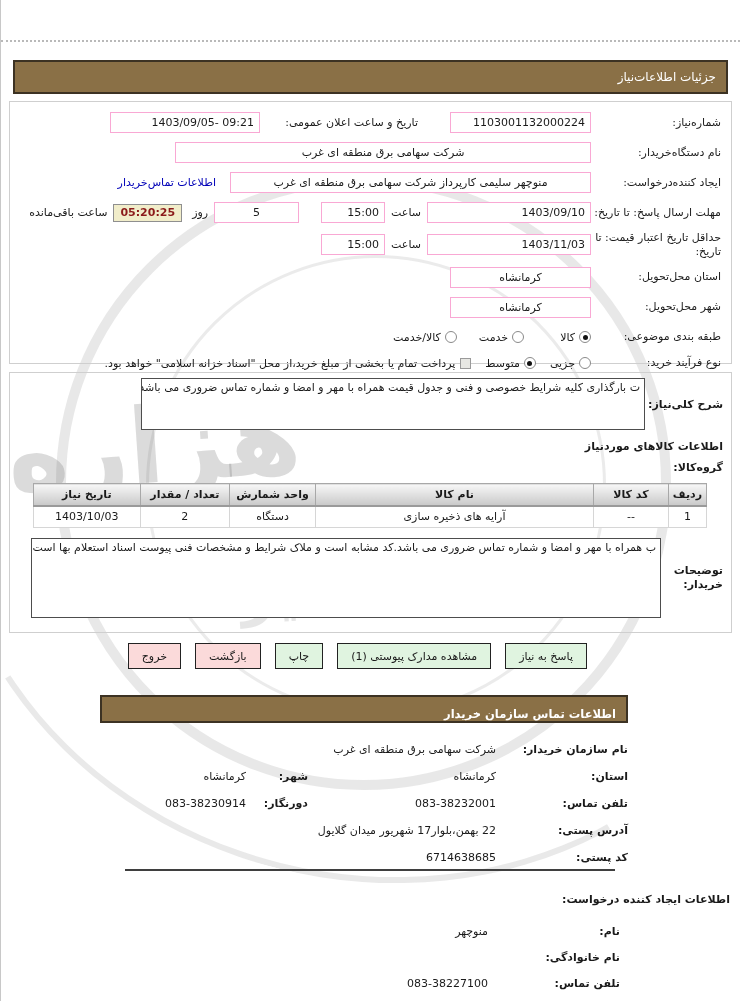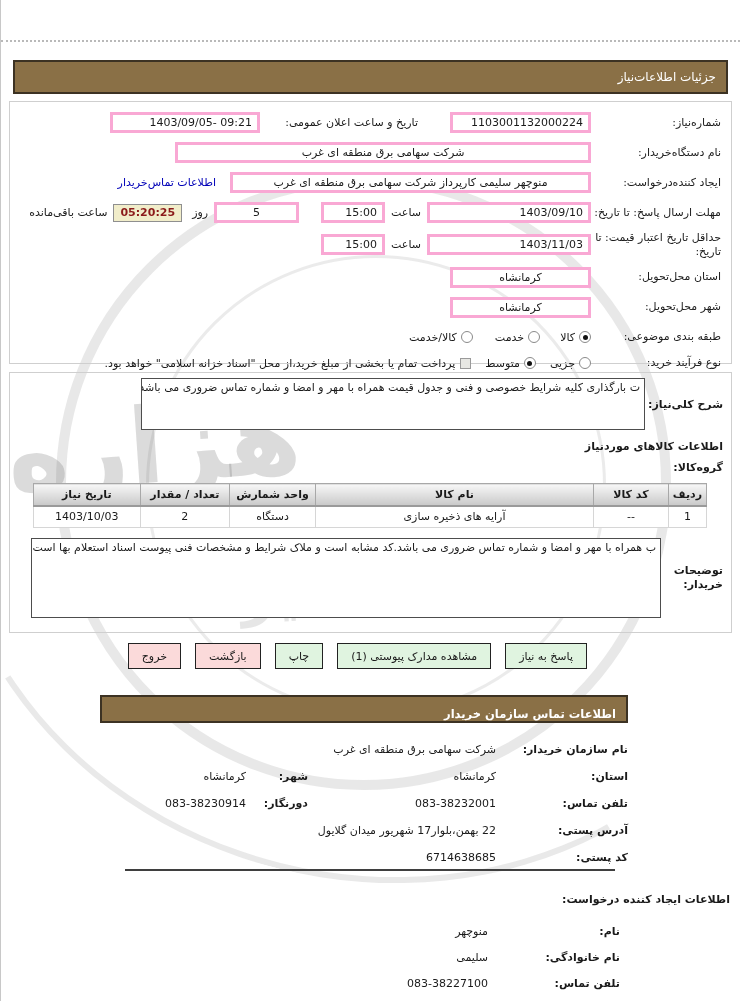--- a/index.html
+++ b/index.html
@@ -28,21 +28,21 @@
   #bar-main { top:60px; right:12px; left:12px; height:34px; }
   #bar-contact { top:695px; right:112px; width:528px; height:28px; font-weight:bold; font-size:11.5px;align-items:flex-end; }
 
   .panel { position:absolute; right:8px; left:8px; border:1px solid #cfcfcf; background:transparent; }
   #panel-fields { top:101px; height:263px; padding:9px 10px 0 10px; }
   #panel-goods  { top:372px; height:261px; padding:5px 8px 0 8px; }
 
   .frow { display:flex; align-items:center; margin-bottom:7px; min-height:23px; }
   .flabel { width:130px; flex:none; line-height:1.25; color:#1c1c1c; }
   .ibox {
-    border:3px solid #f9a8d4; background:#fff; height:21px;
+    border:1px solid #f9a8d4; background:#fff; height:21px;
     display:flex; align-items:center; flex:none; padding:0 5px; white-space:nowrap; overflow:hidden;
   }
   .center { justify-content:center; }
   .num { justify-content:flex-start; }
   .link { color:#0000b8; margin-right:14px; cursor:pointer; }
   .slabel { margin:0 6px; flex:none; }
   .timer {
     border:1px solid #8f8f8f; background:#f1edca; color:#8b1a1a; font-weight:bold;
     height:18px; padding:0 6px; display:flex; align-items:center; flex:none; margin-right:4px;
   }
@@ -151,21 +151,21 @@
       <span class="ibox center" style="width:141px;">کرمانشاه</span>
     </div>
 
     <div class="frow">
       <span class="flabel">شهر محل‌تحویل:</span>
       <span class="ibox center" style="width:141px;">کرمانشاه</span>
     </div>
 
     <div class="frow" style="margin-bottom:3px;">
       <span class="flabel">طبقه بندی موضوعی:</span>
-      <span class="opt" style="margin-left:20px;">
+      <span class="opt" style="margin-left:36px;">
         <span class="radio checked"></span>
         <span>کالا</span>
       </span>
       <span class="opt">
         <span class="radio"></span>
         <span>خدمت</span>
       </span>
       <span class="opt">
         <span class="radio"></span>
         <span>کالا/خدمت</span>
@@ -274,21 +274,20 @@
 
   <div id="creator-heading">اطلاعات ایجاد کننده درخواست:</div>
 
   <div id="creator-block">
     <div class="krow">
       <span class="lab">نام:</span>
       <span>منوچهر</span>
     </div>
     <div class="krow">
       <span class="lab">نام خانوادگی:</span>
-      <span>سلیمی</span>
     </div>
     <div class="krow">
       <span class="lab">تلفن تماس:</span>
       <span>083-38227100</span>
     </div>
   </div>
 
 </div>
 
 </body></html>

